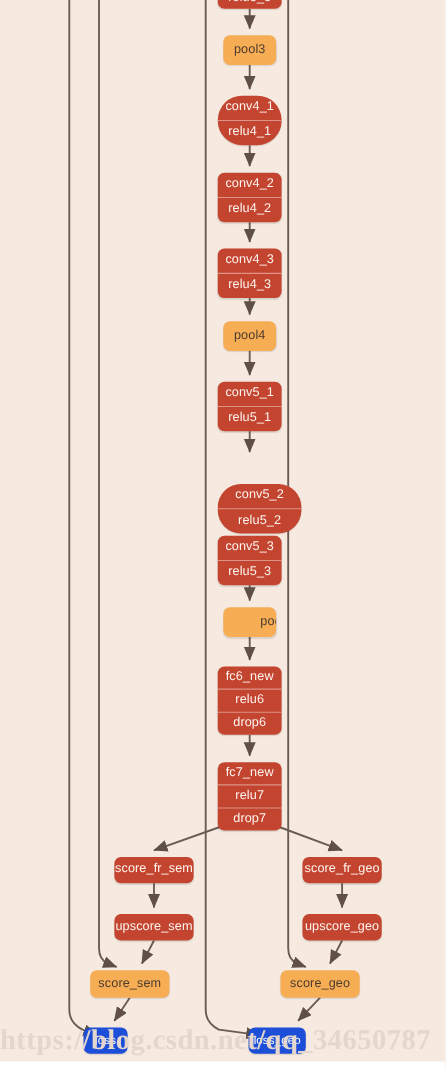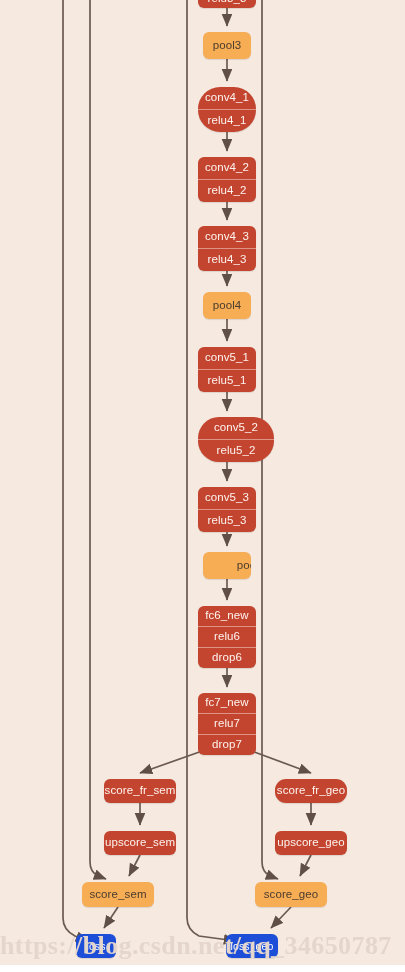--- a/index.html
+++ b/index.html
@@ -128,21 +128,21 @@
         <div class="row">conv4_3</div>
         <div class="row">relu4_3</div>
       </div>
       <div class="node n-pool" style="left: 203px; top: 292px; width: 48px; height: 27px;">
         <div class="row">pool4</div>
       </div>
       <div class="node n-conv" style="left: 198px; top: 347px; width: 58px; height: 45px;">
         <div class="row">conv5_1</div>
         <div class="row">relu5_1</div>
       </div>
-      <div class="node n-conv" style="left: 198px; top: 417px; width: 76px; height: 45px; border-radius: 21px;">
+      <div class="node n-conv" style="left: 198px; top: 440px; width: 76px; height: 45px; border-radius: 21px;">
         <div class="row">conv5_2</div>
         <div class="row">relu5_2</div>
       </div>
       <div class="node n-conv" style="left: 198px; top: 487px; width: 58px; height: 45px;">
         <div class="row">conv5_3</div>
         <div class="row">relu5_3</div>
       </div>
       <div class="node n-pool" style="left: 203px; top: 552px; width: 28px; height: 27px; padding-left: 48px;">
         <div class="row">pool5</div>
       </div>
@@ -152,21 +152,21 @@
         <div class="row">drop6</div>
       </div>
       <div class="node n-conv" style="left: 198px; top: 693px; width: 58px; height: 62px;">
         <div class="row">fc7_new</div>
         <div class="row">relu7</div>
         <div class="row">drop7</div>
       </div>
       <div class="node n-conv" style="left: 104px; top: 779px; width: 72px; height: 24px;">
         <div class="row">score_fr_sem</div>
       </div>
-      <div class="node n-conv" style="left: 275px; top: 779px; width: 72px; height: 24px; border-radius: 11px;">
+      <div class="node n-conv" style="left: 275px; top: 779px; width: 72px; height: 24px;">
         <div class="row">score_fr_geo</div>
       </div>
       <div class="node n-conv" style="left: 104px; top: 831px; width: 72px; height: 24px;">
         <div class="row">upscore_sem</div>
       </div>
       <div class="node n-conv" style="left: 275px; top: 831px; width: 72px; height: 24px;">
         <div class="row">upscore_geo</div>
       </div>
       <div class="node n-pool" style="left: 82px; top: 882px; width: 72px; height: 25px;">
         <div class="row">score_sem</div>

